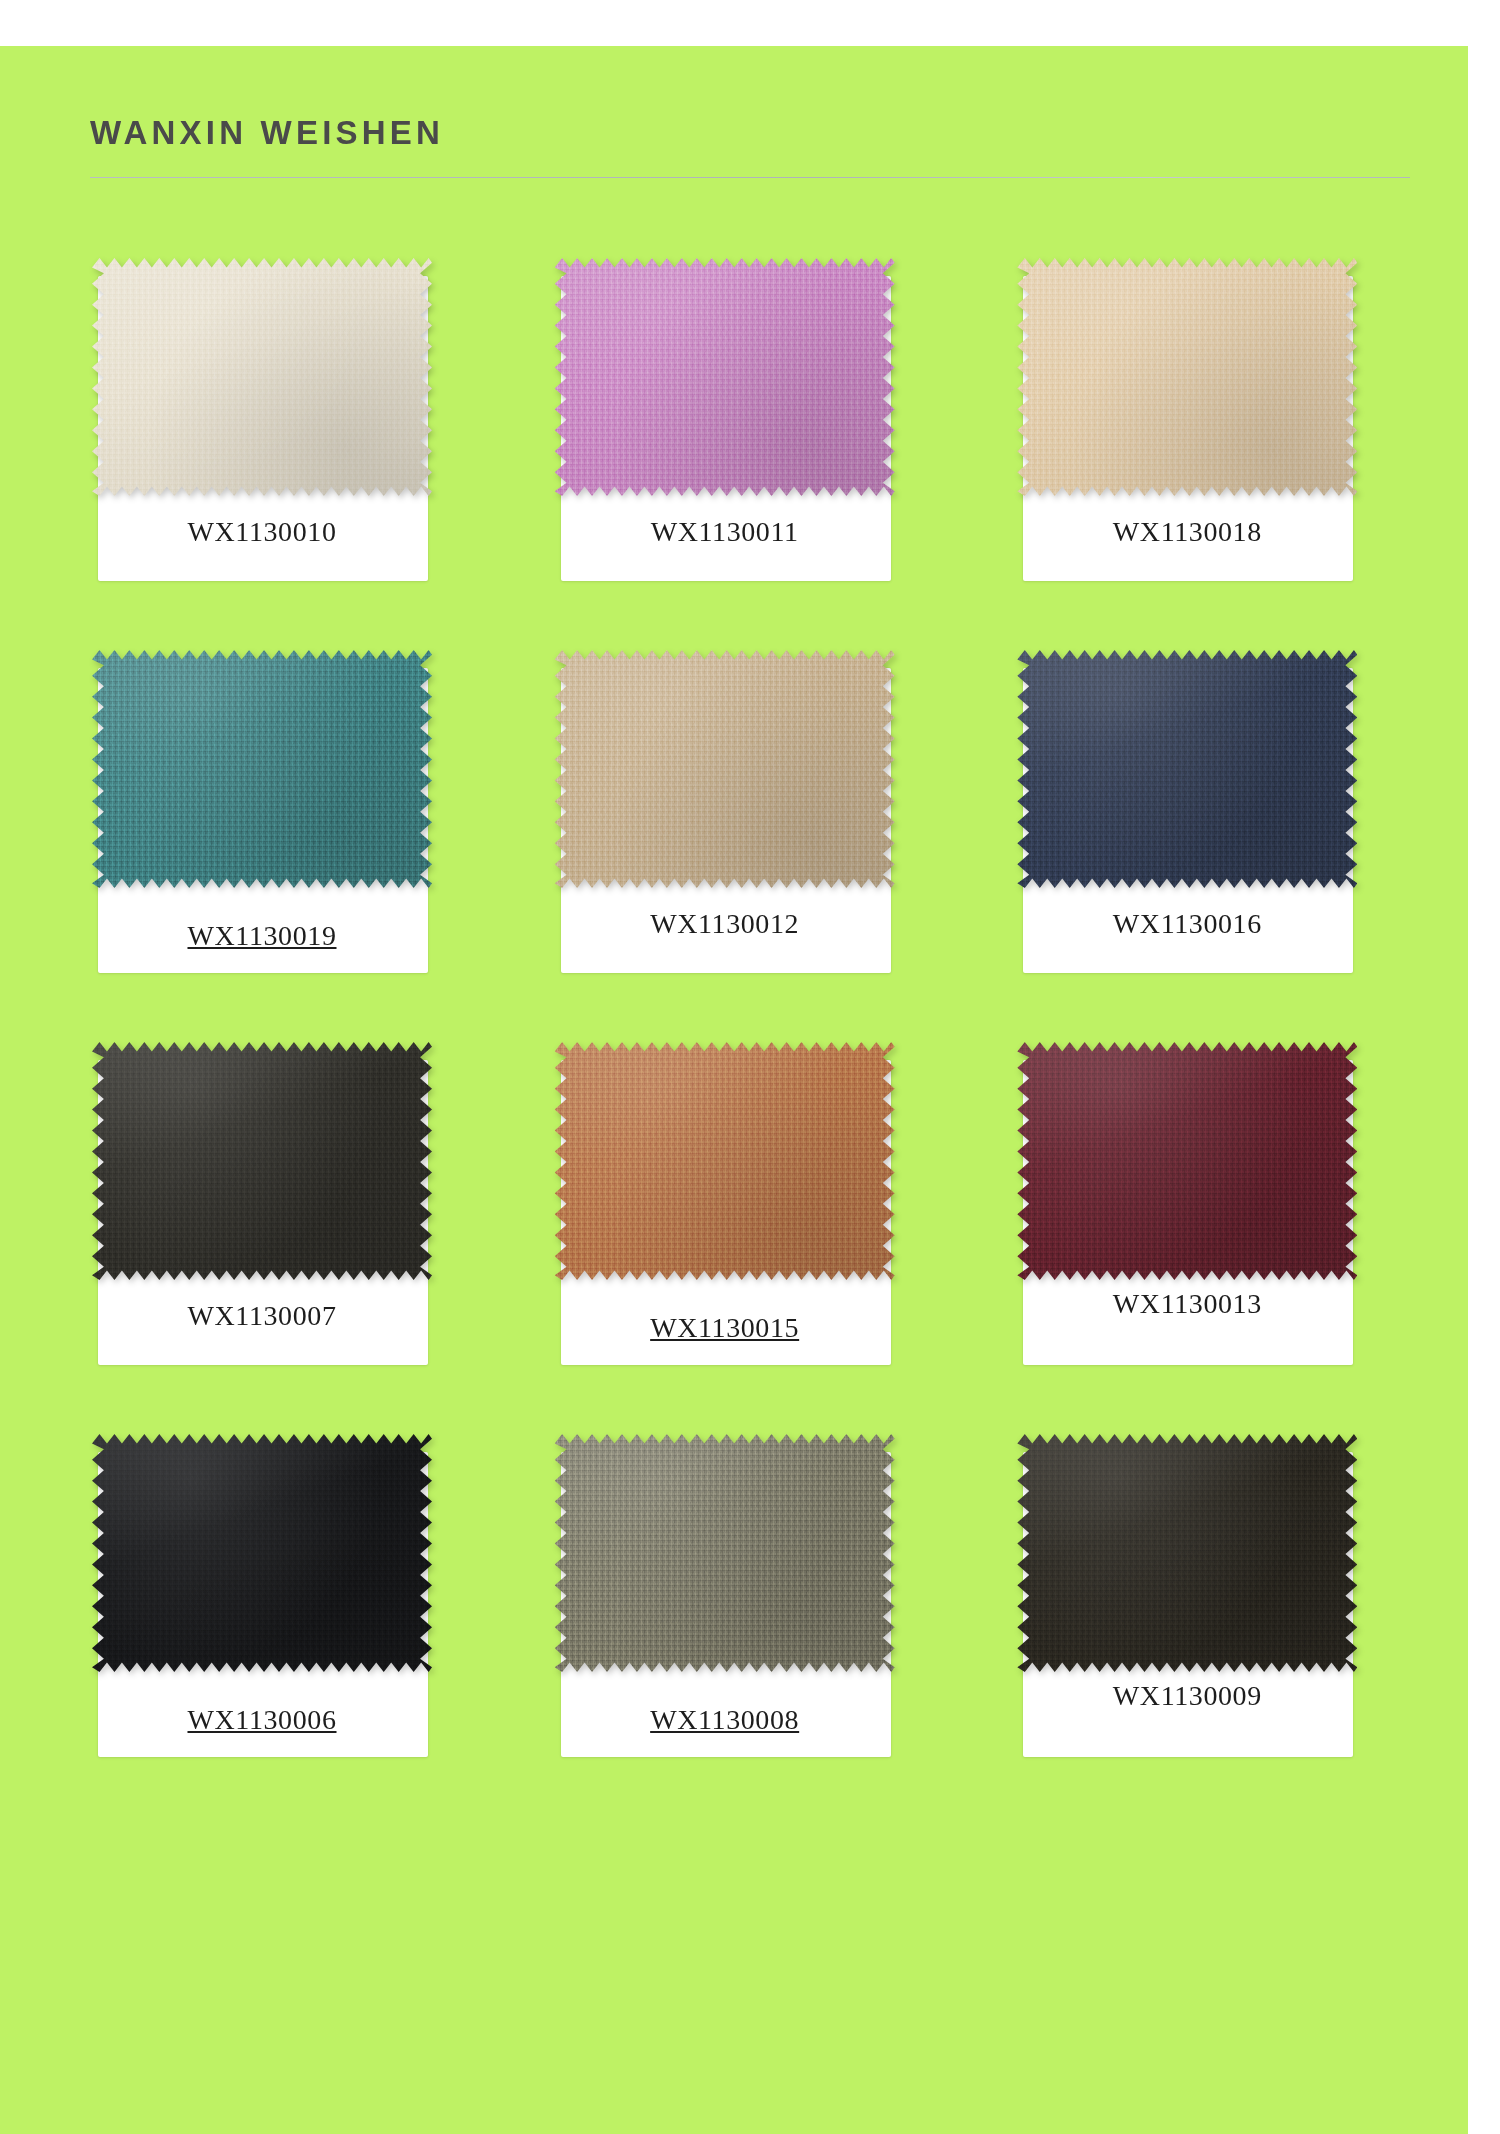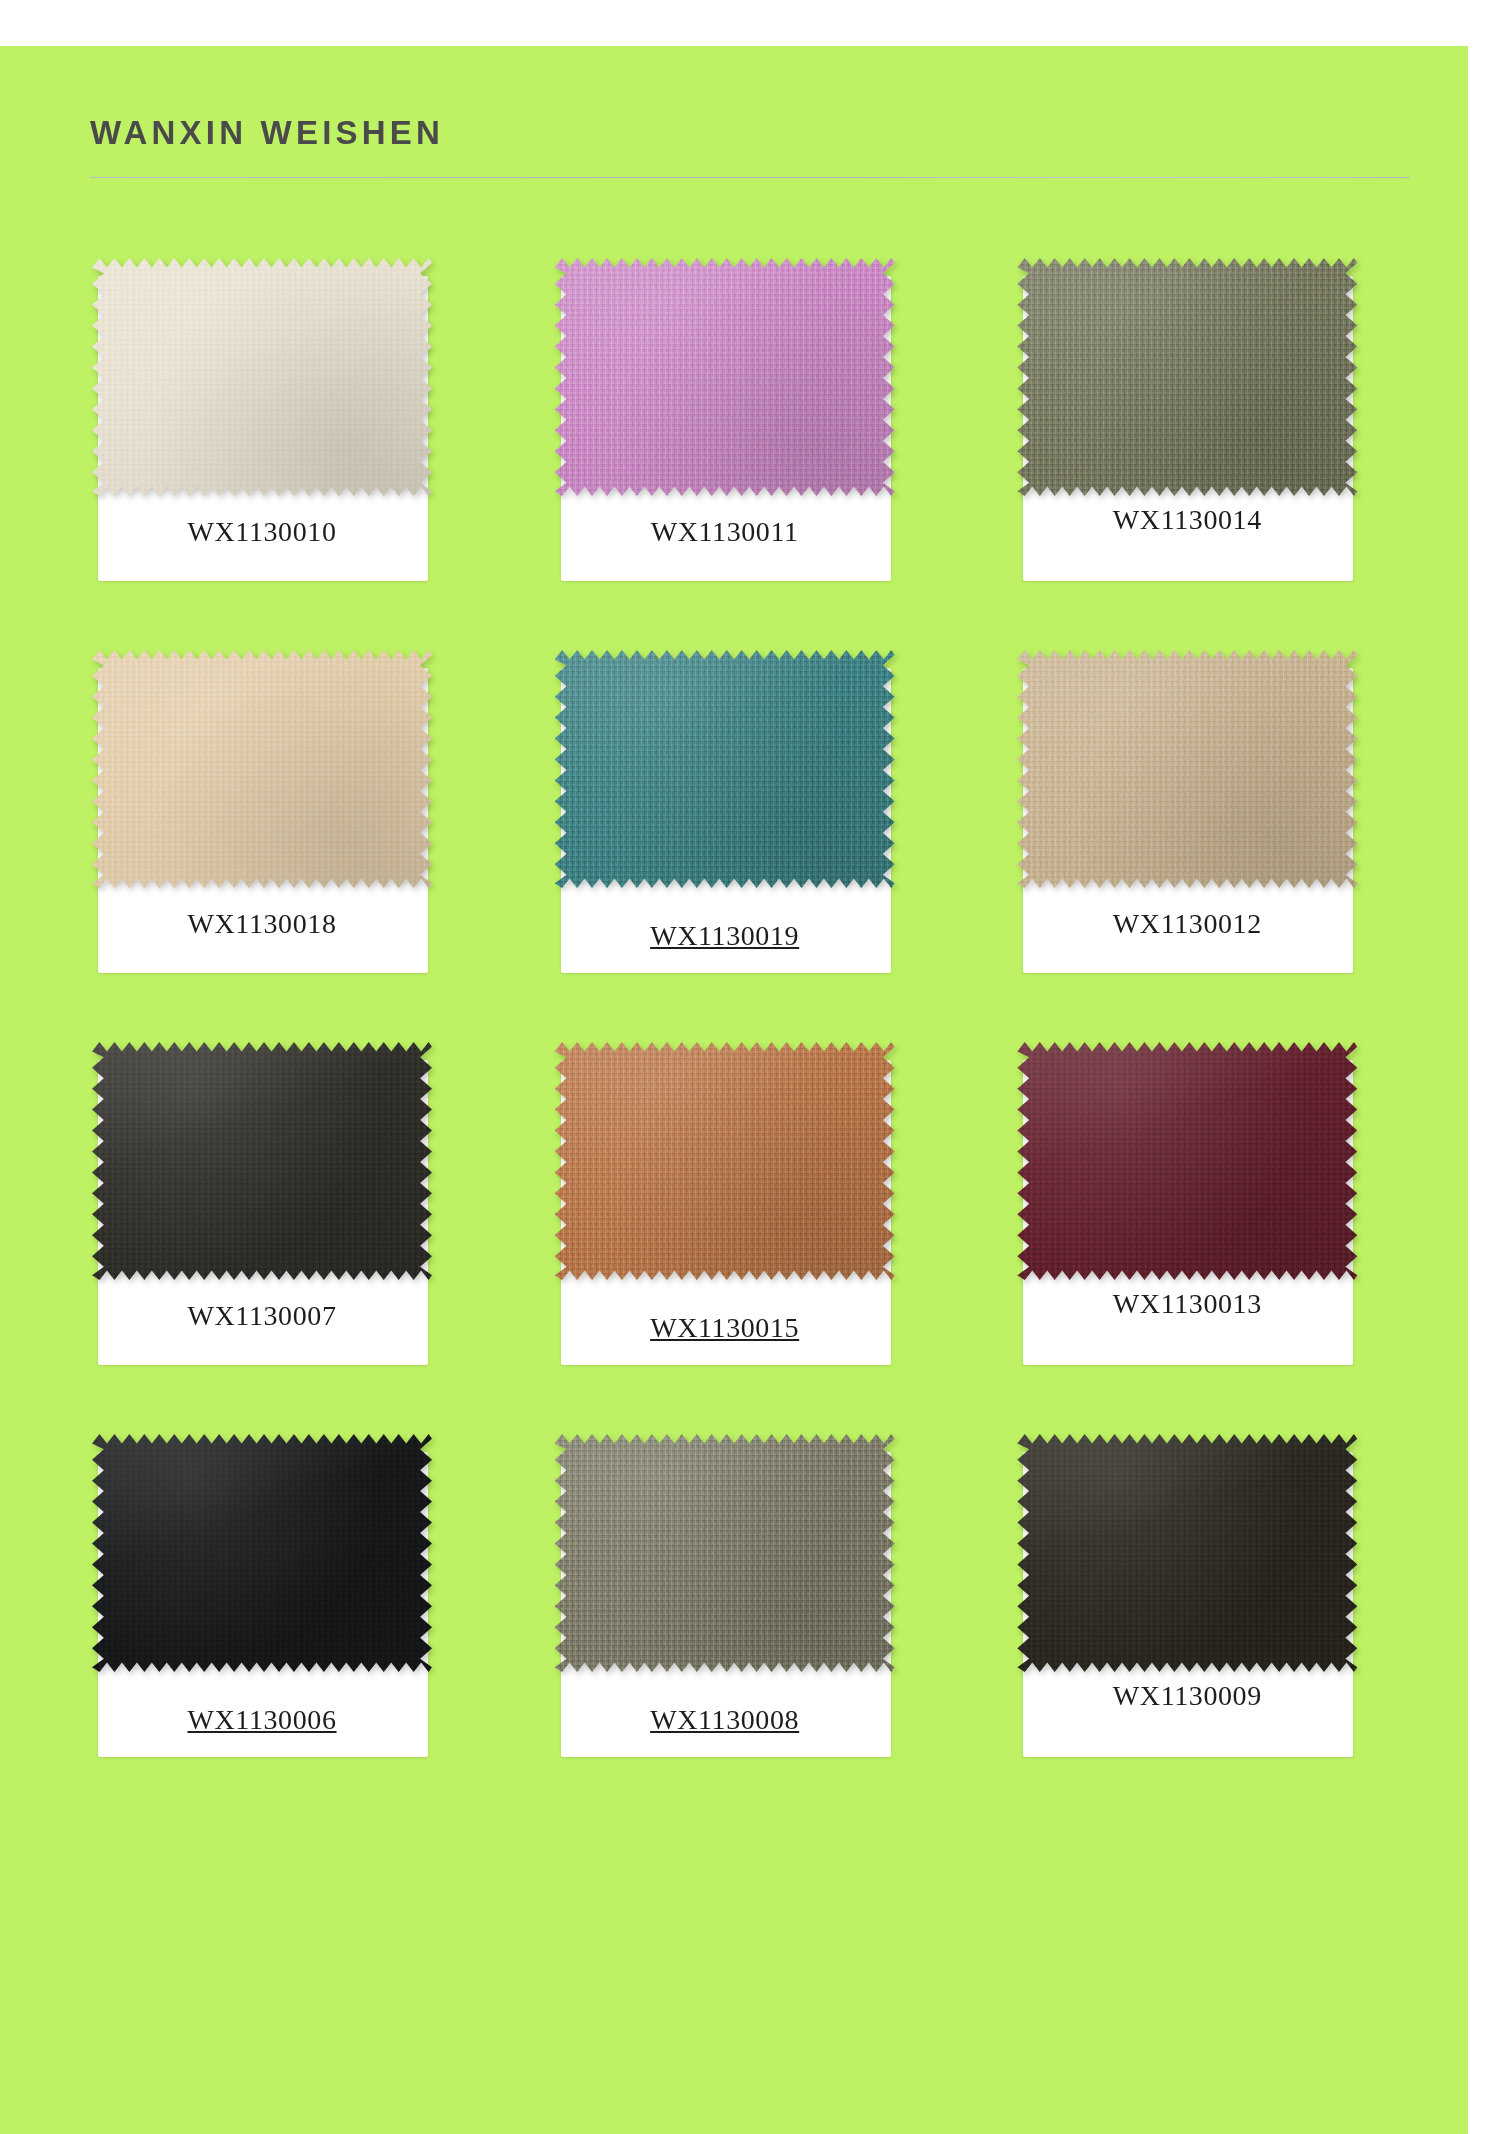--- a/index.html
+++ b/index.html
@@ -250,31 +250,20 @@
             <div class="knit"></div>
             <div class="knit2"></div>
             <div class="shade"></div>
           </div>
         </div>
         <div class="swatch-label">WX1130011</div>
       </div>
       <div class="cell">
         <div class="card"></div>
         <div class="swatch-wrap">
-          <div class="swatch" style="background: rgb(118, 119, 95);">
-            <div class="knit"></div>
-            <div class="knit2"></div>
-            <div class="shade"></div>
-          </div>
-        </div>
-        <div class="swatch-label lbl-up">WX1130014</div>
-      </div>
-      <div class="cell">
-        <div class="card"></div>
-        <div class="swatch-wrap">
           <div class="swatch" style="background: rgb(227, 205, 171);">
             <div class="knit"></div>
             <div class="knit2"></div>
             <div class="shade"></div>
           </div>
         </div>
         <div class="swatch-label">WX1130018</div>
       </div>
       <div class="cell">
         <div class="card"></div>
@@ -290,20 +279,31 @@
       <div class="cell">
         <div class="card"></div>
         <div class="swatch-wrap">
           <div class="swatch" style="background: rgb(201, 179, 146);">
             <div class="knit"></div>
             <div class="knit2"></div>
             <div class="shade"></div>
           </div>
         </div>
         <div class="swatch-label">WX1130012</div>
+      </div>
+      <div class="cell">
+        <div class="card"></div>
+        <div class="swatch-wrap">
+          <div class="swatch" style="background: rgb(49, 60, 83);">
+            <div class="knit"></div>
+            <div class="knit2"></div>
+            <div class="shade"></div>
+          </div>
+        </div>
+        <div class="swatch-label">WX1130016</div>
       </div>
       <div class="cell">
         <div class="card"></div>
         <div class="swatch-wrap">
           <div class="swatch" style="background: rgb(47, 46, 41);">
             <div class="knit"></div>
             <div class="knit2"></div>
             <div class="shade"></div>
           </div>
         </div>

